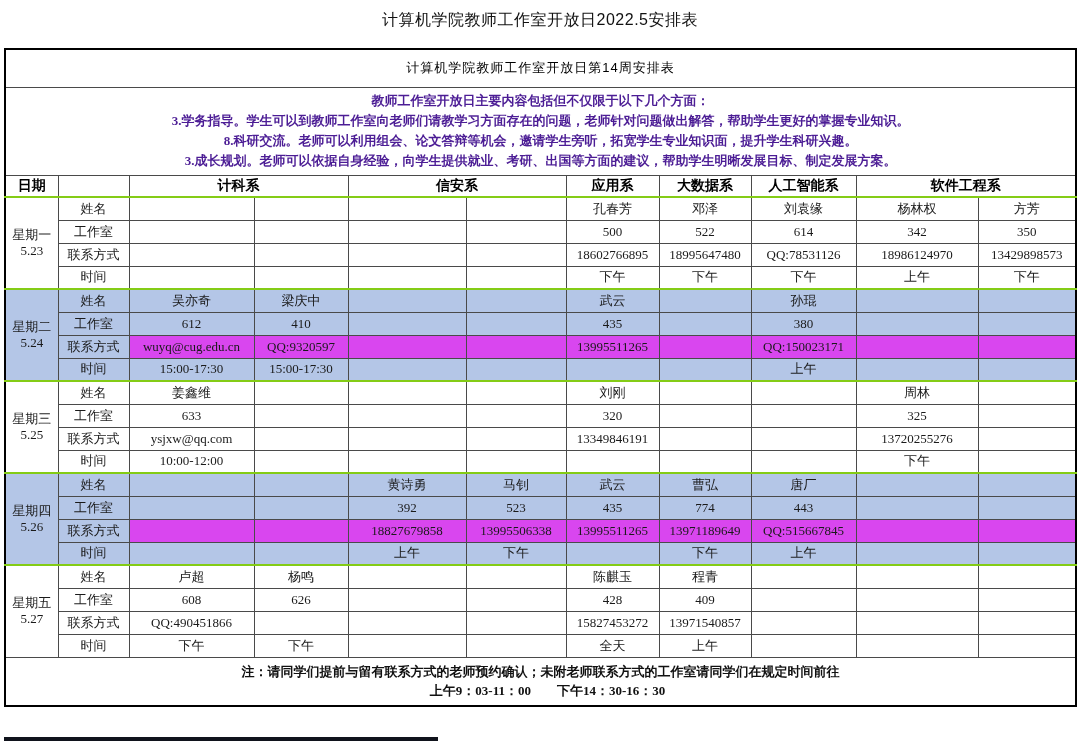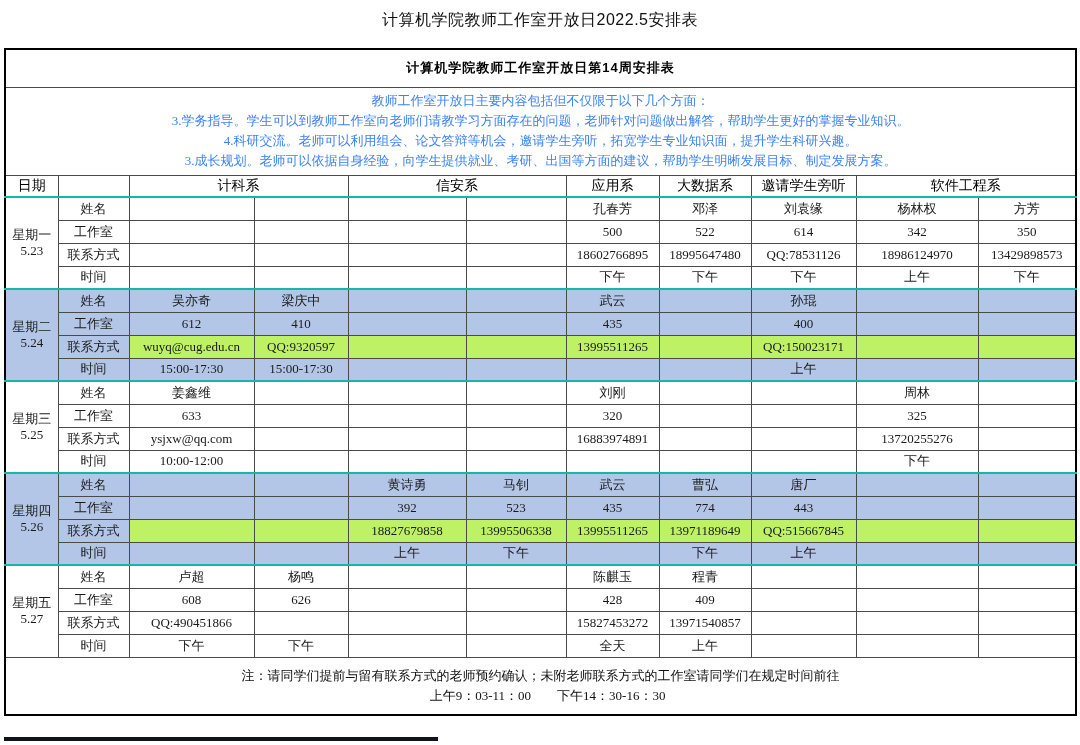--- a/index.html
+++ b/index.html
@@ -17,37 +17,37 @@
     border-collapse:collapse; table-layout:fixed;
     border:2px solid #000;
   }
   table.sched td {
     border:1px solid #4a4a4a; overflow:hidden;
     font-size:13px; text-align:center; vertical-align:middle;
     padding:0 2px; white-space:nowrap;
   }
   td.title-cell {
     height:38px; font-family:"Liberation Sans", sans-serif;
-    font-size:20px; font-weight:bold; letter-spacing:1px; color:#000;
+    font-size:20px; font-weight:normal; letter-spacing:1px; color:#000;
   }
   td.intro-cell {
     height:88px; text-align:left; vertical-align:middle; white-space:normal;
-    font-weight:normal; font-size:12.5px; line-height:1.55; padding:2px 4px; color:#3b82f6;
+    font-weight:bold; font-size:12.5px; line-height:1.55; padding:2px 4px; color:#4c1d95;
   }
   tr.header-row td {
-    height:22px; font-weight:normal; font-size:14px; color:#000;margin-top:18px;
+    height:22px; font-weight:bold; font-size:14px; color:#000;margin-top:18px;
   }
   tbody.days td { height:23px; }
-  tr.r-names td { border-top:2px solid #14b8a6; }
+  tr.r-names td { border-top:2px solid #84cc16; }
   tr.hl td { background:#b4c6e7; }
-  tr.hl.r-contacts td.val-cell { background:#bef264; }
+  tr.hl.r-contacts td.val-cell { background:#d946ef; }
   td.day-cell { line-height:1.25; }
   td.note-cell {
-    border-top:2px solid #000; height:58px; text-align:left; vertical-align:top;
-    white-space:normal; font-weight:normal; font-size:13px; line-height:1.5; padding:3px 4px; color:#111;
+    border-top:2px solid #000; height:49px; text-align:left; vertical-align:top;
+    white-space:normal; font-weight:bold; font-size:13px; line-height:1.5; padding:3px 4px; color:#111;
   }
   td.note-cell .note-line2 { padding-left:14px; }
   .bottom-strip {
     position:absolute; left:4px; top:737px; width:434px; height:4px; background:#10131c;
   }
 </style>
 </head>
 <body>
 
 <div class="page">
@@ -69,32 +69,32 @@
         <col style="width:98px">
     </colgroup>
     <tbody>
       <tr>
         <td class="title-cell" colspan="11">计算机学院教师工作室开放日第14周安排表</td>
       </tr>
       <tr>
         <td class="intro-cell" colspan="11">
           <div>教师工作室开放日主要内容包括但不仅限于以下几个方面：</div>
           <div>3.学务指导。学生可以到教师工作室向老师们请教学习方面存在的问题，老师针对问题做出解答，帮助学生更好的掌握专业知识。</div>
-          <div>4.科研交流。老师可以利用组会、论文答辩等机会，邀请学生旁听，拓宽学生专业知识面，提升学生科研兴趣。</div>
+          <div>8.科研交流。老师可以利用组会、论文答辩等机会，邀请学生旁听，拓宽学生专业知识面，提升学生科研兴趣。</div>
           <div>3.成长规划。老师可以依据自身经验，向学生提供就业、考研、出国等方面的建议，帮助学生明晰发展目标、制定发展方案。</div>
         </td>
       </tr>
       <tr class="header-row" id="header-row">
         <td>日期</td>
         <td></td>
       <td colspan="2">计科系</td>
           <td colspan="2">信安系</td>
           <td colspan="1">应用系</td>
           <td colspan="1">大数据系</td>
-          <td colspan="1">邀请学生旁听</td>
+          <td colspan="1">人工智能系</td>
           <td colspan="2">软件工程系</td>
         </tr>
     </tbody>
     <tbody class="days" id="days-body">
         <tr class="r-names">
           <td rowspan="4" class="day-cell">
             <div>星期一</div>
             <div>5.23</div>
           </td>
           <td class="label-cell">姓名</td>
@@ -161,21 +161,21 @@
           <td class="val-cell"></td>
         </tr>
         <tr class="r-rooms hl">
           <td class="label-cell">工作室</td>
           <td class="val-cell">612</td>
           <td class="val-cell">410</td>
           <td class="val-cell"></td>
           <td class="val-cell"></td>
           <td class="val-cell">435</td>
           <td class="val-cell"></td>
-          <td class="val-cell">400</td>
+          <td class="val-cell">380</td>
           <td class="val-cell"></td>
           <td class="val-cell"></td>
         </tr>
         <tr class="r-contacts hl">
           <td class="label-cell">联系方式</td>
           <td class="val-cell">wuyq@cug.edu.cn</td>
           <td class="val-cell">QQ:9320597</td>
           <td class="val-cell"></td>
           <td class="val-cell"></td>
           <td class="val-cell">13995511265</td>
@@ -223,21 +223,21 @@
           <td class="val-cell"></td>
           <td class="val-cell">325</td>
           <td class="val-cell"></td>
         </tr>
         <tr class="r-contacts">
           <td class="label-cell">联系方式</td>
           <td class="val-cell">ysjxw@qq.com</td>
           <td class="val-cell"></td>
           <td class="val-cell"></td>
           <td class="val-cell"></td>
-          <td class="val-cell">16883974891</td>
+          <td class="val-cell">13349846191</td>
           <td class="val-cell"></td>
           <td class="val-cell"></td>
           <td class="val-cell">13720255276</td>
           <td class="val-cell"></td>
         </tr>
         <tr class="r-times">
           <td class="label-cell">时间</td>
           <td class="val-cell">10:00-12:00</td>
           <td class="val-cell"></td>
           <td class="val-cell"></td>

